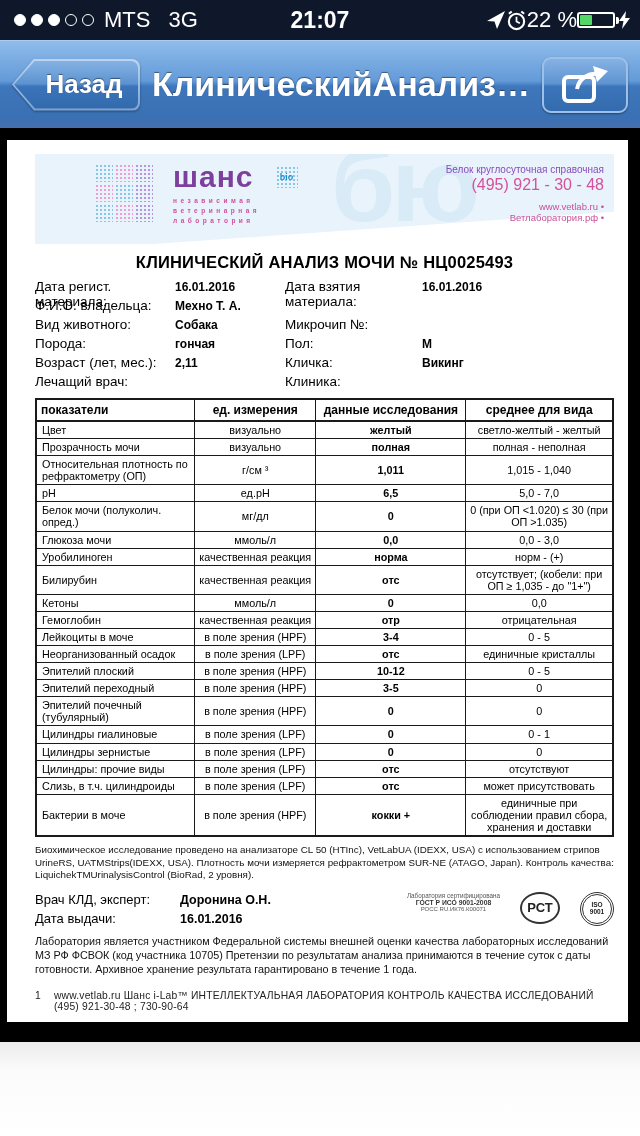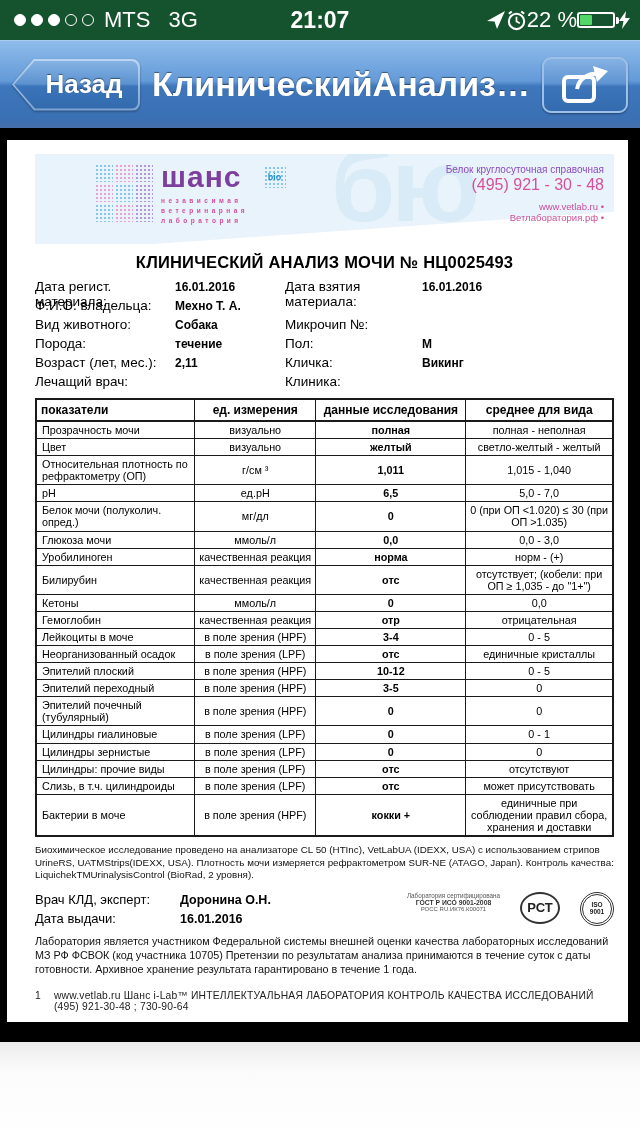--- a/index.html
+++ b/index.html
@@ -1,20 +1,20 @@
 <!DOCTYPE html>
 <html><head>
 <meta charset="utf-8">
 <style>
   * { margin:0; padding:0; box-sizing:border-box; }
   html,body { width:640px; height:1136px; background:#000; font-family:"Liberation Sans", sans-serif; }
   .screen { position:relative; width:640px; height:1136px; overflow:hidden; background:#fff; }
 
   
-  .status-bar { position:absolute; top:0; left:0; width:640px; height:40px; background:#14532d;
+  .status-bar { position:absolute; top:0; left:0; width:640px; height:40px; background:#0f172a;
     color:#fff; display:flex; align-items:center; padding:0 10px; font-size:22px; font-weight:bold; }
   .signal-dots { display:flex; gap:5px; margin:0 10px 0 4px; align-items:center; }
   .signal-dots .dot { width:12px; height:12px; border-radius:50%; border:1.5px solid #fff; }
   .signal-dots .dot.filled { background:#fff; }
   .carrier { margin-right:18px; font-weight:normal; }
   .network { font-weight:normal; }
   .status-time { position:absolute; left:0; right:0; text-align:center; font-weight:bold; font-size:23px; }
   .status-right { margin-left:auto; display:flex; align-items:center; z-index:2; }
   .battery-pct { font-weight:normal; font-size:22px; }
   .battery-body { position:relative; width:38px; height:16px; border:2px solid #fff; border-radius:3px; }
@@ -45,21 +45,21 @@
   
   .page-band { position:absolute; top:140px; left:0; width:640px; height:882px; background:#000; }
   .page { position:absolute; top:0; bottom:0; left:7px; right:12px; background:#fff;
     padding:14px 14px 0 28px; overflow:hidden; color:#000; }
 
   
   .banner { position:relative; height:90px; background:#e9f3fb; overflow:hidden; }
   .banner-watermark { position:absolute; left:296px; top:-28px; font-size:104px; font-weight:bold;
     color:#d9ebf6; letter-spacing:-4px; }
   .swoosh { position:absolute; left:-30px; bottom:-46px; width:700px; height:60px; background:#fff; transform:rotate(-4deg); }
-  .logo-block { position:absolute; left:60px; top:8px; display:flex; align-items:flex-start; gap:8px; }
+  .logo-block { position:absolute; left:60px; top:8px; display:flex; align-items:flex-start; gap:20px; }
   .pix-grid { display:grid; grid-template-columns:repeat(3,18px); grid-auto-rows:18px; gap:2px; margin-top:2px; }
   .pix { background-size:4px 4px; }
   .pix.b { background-image:radial-gradient(circle,#86c6e8 1.2px,transparent 1.4px); }
   .pix.p { background-image:radial-gradient(circle,#ef9ed2 1.2px,transparent 1.4px); }
   .pix.v { background-image:radial-gradient(circle,#b695dd 1.2px,transparent 1.4px); }
   .logo-text-col { display:flex; flex-direction:column; }
   .logo-word-row { display:flex; align-items:center; gap:4px; }
   .logo-word { font-size:30px; font-weight:bold; color:#7d3f9e; letter-spacing:1px; line-height:1; }
   .logo-bio { width:22px; height:22px; background-image:radial-gradient(circle,#86c6e8 1.2px,transparent 1.4px);
     background-size:4px 4px; display:flex; align-items:center; justify-content:center;
@@ -224,21 +224,21 @@
             <div class="info-row">
               <span class="info-label">Ф.И.О. владельца:</span>
               <span class="info-value">Мехно Т. А.</span>
             </div>
             <div class="info-row">
               <span class="info-label">Вид животного:</span>
               <span class="info-value">Собака</span>
             </div>
             <div class="info-row">
               <span class="info-label">Порода:</span>
-              <span class="info-value">течение</span>
+              <span class="info-value">гончая</span>
             </div>
             <div class="info-row">
               <span class="info-label">Возраст (лет, мес.):</span>
               <span class="info-value">2,11</span>
             </div>
             <div class="info-row">
               <span class="info-label">Лечащий врач:</span>
               <span class="info-value"></span>
             </div>
           </div>
@@ -280,30 +280,30 @@
         <thead>
           <tr>
             <th>показатели</th>
             <th>ед. измерения</th>
             <th>данные исследования</th>
             <th>среднее для вида</th>
           </tr>
         </thead>
         <tbody>
             <tr>
+              <td>Цвет</td>
+              <td>визуально</td>
+              <td>желтый</td>
+              <td>светло-желтый - желтый</td>
+            </tr>
+            <tr>
               <td>Прозрачность мочи</td>
               <td>визуально</td>
               <td>полная</td>
               <td>полная - неполная</td>
-            </tr>
-            <tr>
-              <td>Цвет</td>
-              <td>визуально</td>
-              <td>желтый</td>
-              <td>светло-желтый - желтый</td>
             </tr>
             <tr>
               <td>Относительная плотность по рефрактометру (ОП)</td>
               <td>г/см ³</td>
               <td>1,011</td>
               <td>1,015 - 1,040</td>
             </tr>
             <tr>
               <td>pH</td>
               <td>ед.pH</td>

